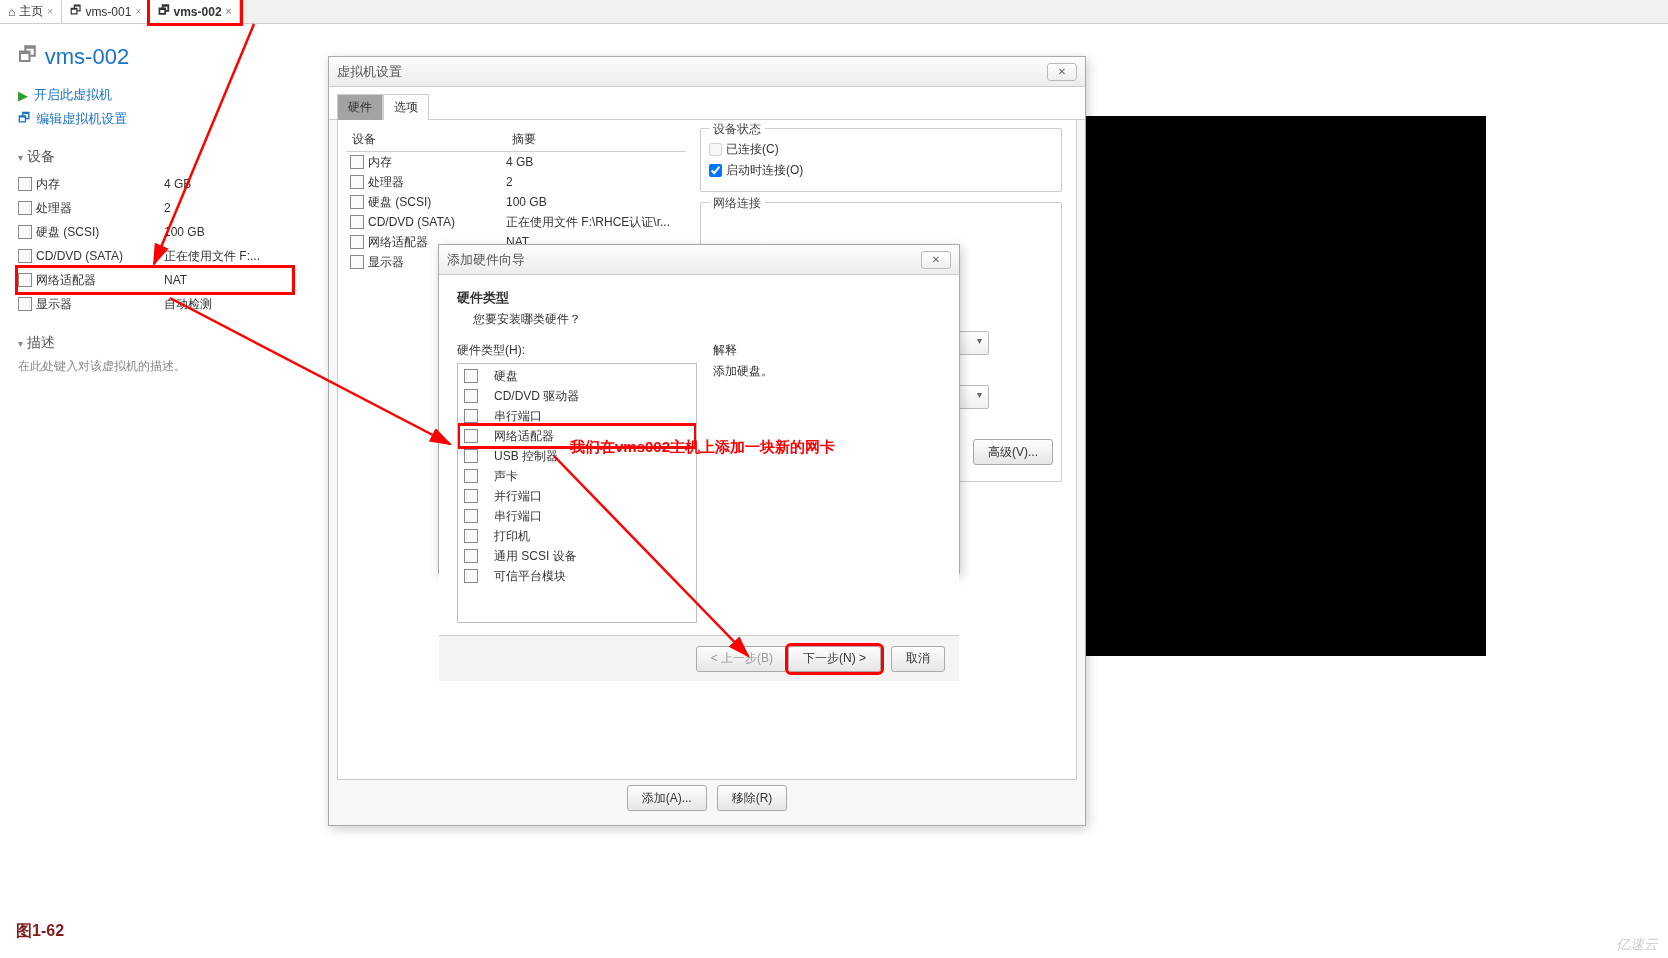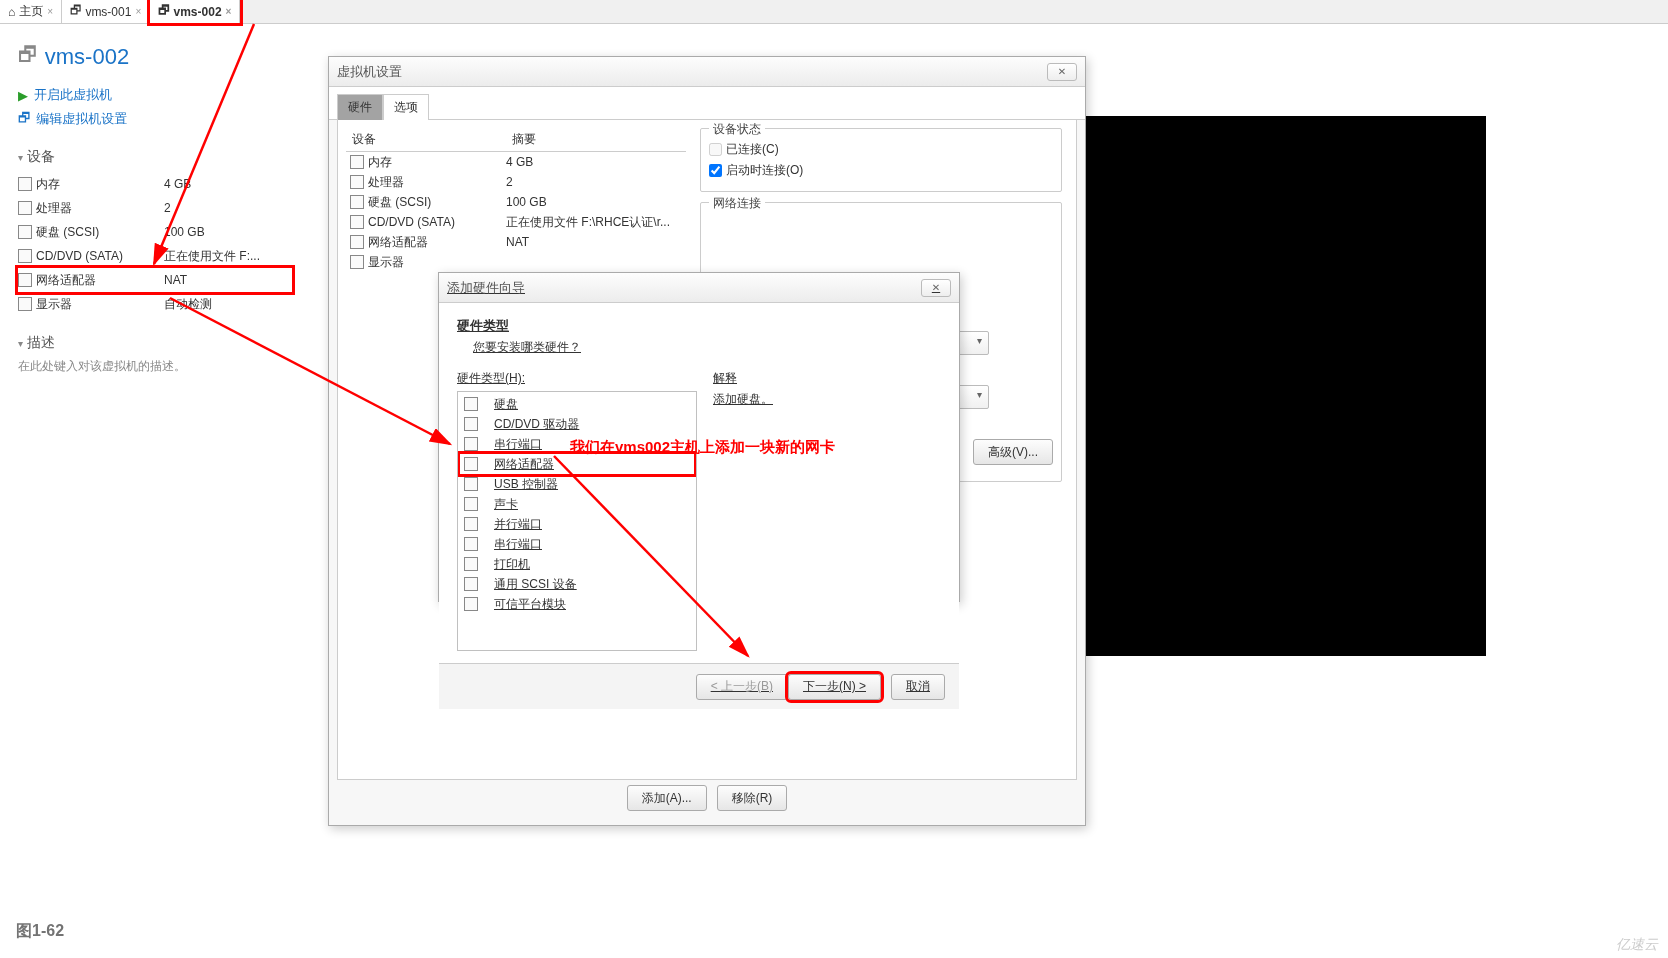--- a/index.html
+++ b/index.html
@@ -37,33 +37,33 @@
 .tr { display: flex; height: 20px; align-items: center; }
 .tr .c1 { width: 160px; display: flex; align-items: center; gap: 4px; padding-left: 4px; }
 .tr .c2 { flex: 1; }
 .right-col { flex: 1; padding: 0 6px; }
 .grp { border: 1px solid #ccc; padding: 8px; margin-bottom: 10px; border-radius: 2px; position: relative; }
 .grp-title { position: absolute; top: -8px; left: 8px; background: #fff; padding: 0 4px; font-size: 12px; color: #444; }
 .chk { display: flex; align-items: center; gap: 4px; font-size: 12px; margin: 4px 0; }
 .btn { display: inline-flex; align-items: center; justify-content: center; height: 26px; padding: 0 14px; border: 1px solid #aaa; background: linear-gradient(#fdfdfd,#e6e6e6); border-radius: 3px; cursor: pointer; font-size: 12px; }
 .btn[disabled] { color: #999; }
 .bottom-btns { position: absolute; bottom: 14px; left: 0; right: 0; display: flex; justify-content: center; gap: 10px; }
-.wizard { left: 438px; top: 272px; width: 522px; height: 330px; z-index: 20; text-decoration: underline; }
+.wizard { left: 438px; top: 244px; width: 522px; height: 330px; z-index: 20; }
 .wiz-body { padding: 14px 18px; background: #fff; height: 360px; }
 .wiz-head { font-weight: bold; font-size: 13px; }
 .wiz-sub { font-size: 12px; margin: 4px 0 14px 16px; }
 .wiz-cols { display: flex; gap: 16px; }
 .hw-list { width: 240px; height: 260px; border: 1px solid #c0c0c0; background: #fff; font-size: 12px; overflow: auto; padding: 2px;}
 .hw-item { display: flex; align-items: center; gap: 16px; height: 20px; padding: 0 4px; cursor: pointer; }
 .wiz-footer { height: 46px; display: flex; align-items: center; justify-content: flex-end; padding: 0 14px; background: #f4f4f4; border-top: 1px solid #ccc; }
 .btn-hi { outline: 3px solid #f00; }
 .annot { position: absolute; color: #f00; font-weight: bold; }
 .black-box { position: absolute; left: 1086px; top: 116px; width: 400px; height: 540px; background: #000; }
 .watermark { position: absolute; right: 10px; bottom: 4px; color: #ccc; font-size: 14px; font-style: italic; }
-.fig-label { position: absolute; left: 16px; bottom: 16px; color: #737373; font-weight: bold; font-size: 16px; }
+.fig-label { position: absolute; left: 16px; bottom: 16px; color: #7f1d1d; font-weight: bold; font-size: 16px; }
 svg.arrows { position: absolute; left: 0; top: 0; pointer-events: none; z-index: 50; }
 .combo { width: 260px; height: 24px; border: 1px solid #bbb; background: linear-gradient(#fff,#f0f0f0); border-radius: 2px; position: relative; margin-left: 20px; }
 .combo::after { content: "▾"; position: absolute; right: 6px; top: 3px; color: #666; font-size: 10px; }
 </style>
 </head>
 <body>
 
 <div class="tabbar">
   <div class="tab">
     <span>⌂</span>

